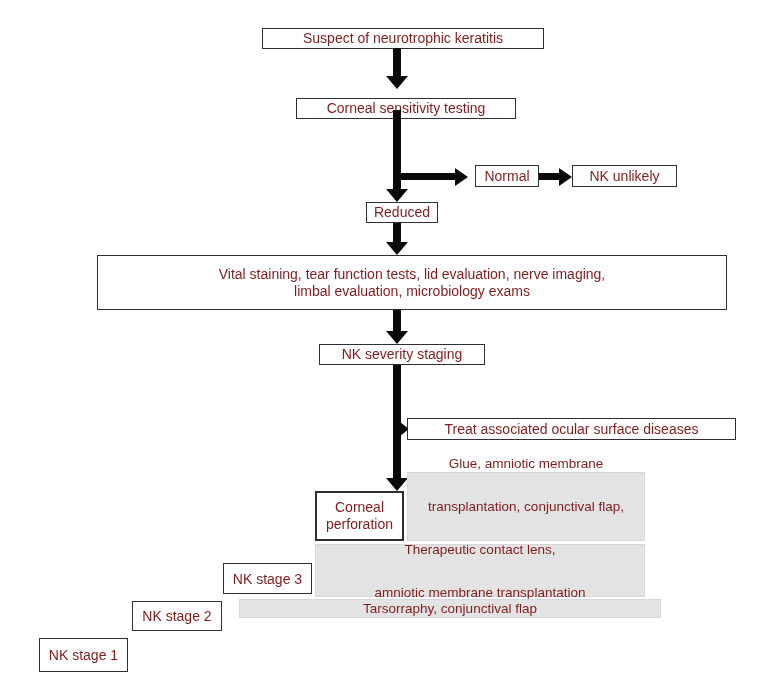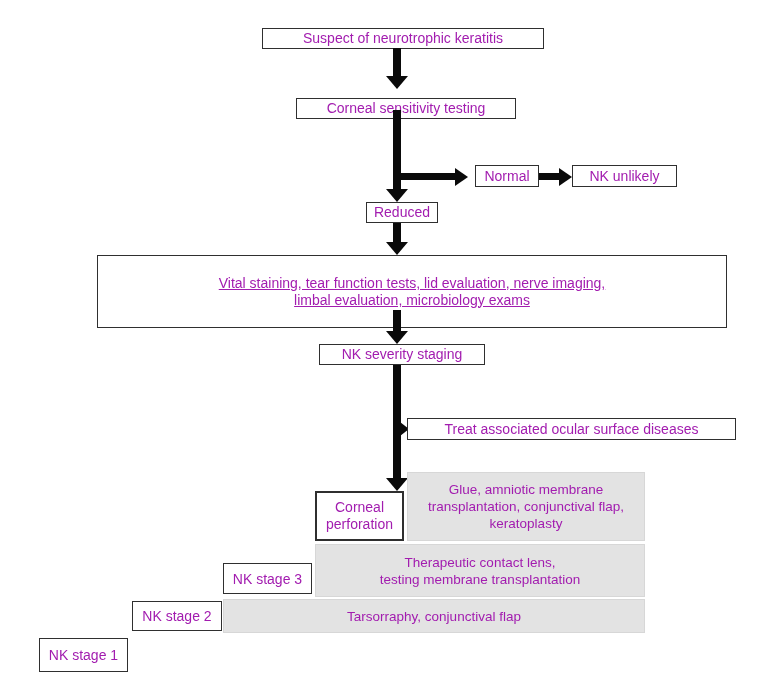--- a/index.html
+++ b/index.html
@@ -6,21 +6,21 @@
     margin: 0;
     padding: 0;
     background: #ffffff;
   }
   #canvas {
     position: relative;
     width: 760px;
     height: 694px;
     background: #ffffff;
     font-family: "Liberation Sans", "DejaVu Sans", sans-serif;
-    color: #a21caf;
+    color: #7f1d1d;
     overflow: hidden;
   }
   .box {
     position: absolute;
     box-sizing: border-box;
     background: #ffffff;
     border: 1.5px solid #2f2f2f;
     display: flex;
     flex-direction: column;
     align-items: center;
@@ -36,20 +36,21 @@
     box-sizing: border-box;
     background: #e3e3e3;
     border: 1px solid #d7d7d7;
     display: flex;
     flex-direction: column;
     align-items: center;
     justify-content: center;
     text-align: center;
     font-size: 13.5px;
     line-height: 17px;
+    gap: 26px;
   }
   .stage-box {
     position: absolute;
     box-sizing: border-box;
     background: #ffffff;
     border: 1.5px solid #2f2f2f;
     display: flex;
     align-items: center;
     justify-content: center;
     text-align: center;
@@ -110,21 +111,21 @@
   <div class="shaft-h" style="left:539px; top:173px; width:20px;"></div>
   <div class="head-right" style="left:559px; top:168px;"></div>
 
   <div class="box" style="left:572px; top:165px; width:105px; height:22px;">NK unlikely</div>
 
   <div class="box" style="left:366px; top:202px; width:72px; height:21px;">Reduced</div>
 
   <div class="shaft-v" style="left:393px; top:223px; height:19px;"></div>
   <div class="head-down" style="left:386px; top:242px;"></div>
 
-  <div class="box wrap" style="left:97px; top:255px; width:630px; height:73px;text-decoration:underline;">
+  <div class="box wrap" style="left:97px; top:255px; width:630px; height:55px;">
     <div>Vital staining, tear function tests, lid evaluation, nerve imaging,</div>
     <div>limbal evaluation, microbiology exams</div>
   </div>
 
   <div class="shaft-v" style="left:393px; top:310px; height:21px;"></div>
   <div class="head-down" style="left:386px; top:331px;"></div>
 
   <div class="box" style="left:319px; top:344px; width:166px; height:21px;">NK severity staging</div>
 
   <div class="shaft-v" style="left:393px; top:365px; height:113px;"></div>
@@ -135,24 +136,24 @@
 
   <div class="gray-row" style="left:407px; top:472px; width:238px; height:69px;">
     <div>Glue, amniotic membrane</div>
     <div>transplantation, conjunctival flap,</div>
     <div>keratoplasty</div>
   </div>
   <div class="stage-box" style="left:315px; top:491px; width:89px; height:50px; border-width:2px; white-space:normal; text-align:center; line-height:17px;">Corneal perforation</div>
 
   <div class="gray-row" style="left:315px; top:544px; width:330px; height:53px;">
     <div>Therapeutic contact lens,</div>
-    <div>testing membrane transplantation</div>
+    <div>amniotic membrane transplantation</div>
   </div>
   <div class="stage-box" style="left:223px; top:563px; width:89px; height:31px;text-align:center;">NK stage 3</div>
 
-  <div class="gray-row" style="left:223px; top:599px; width:422px; height:34px;">
+  <div class="gray-row" style="left:239px; top:599px; width:422px; height:19px;">
     <div>Tarsorraphy, conjunctival flap</div>
   </div>
   <div class="stage-box" style="left:132px; top:601px; width:90px; height:30px;">NK stage 2</div>
 
   <div class="stage-box" style="left:39px; top:638px; width:89px; height:34px;">NK stage 1</div>
 
 </div>
 
 </body></html>

